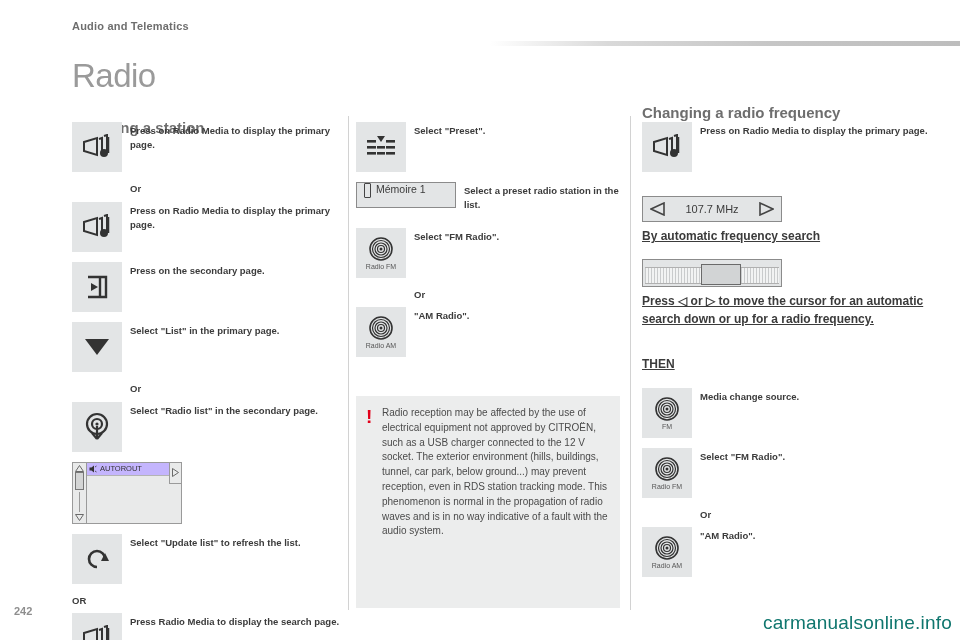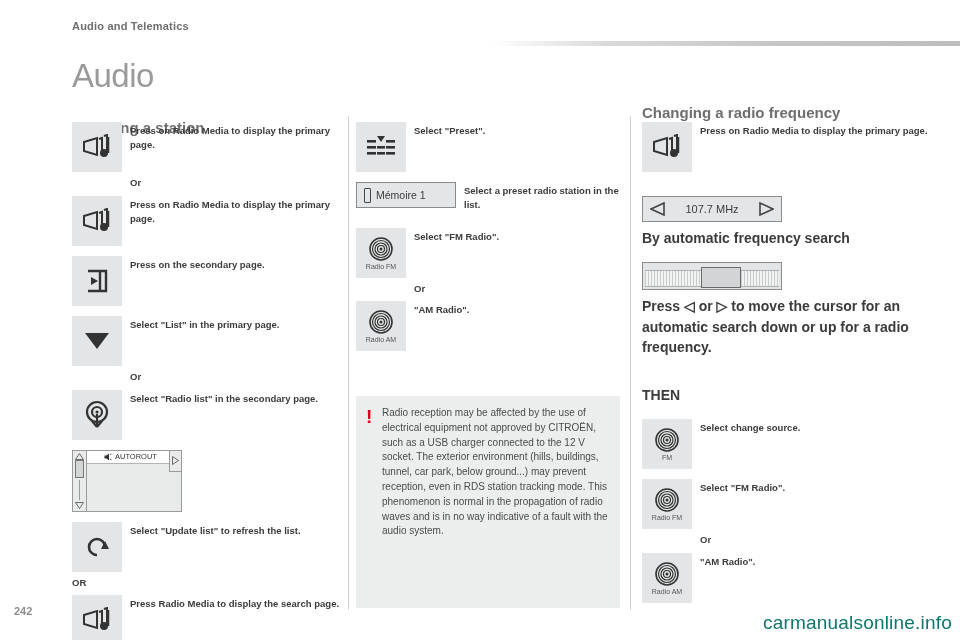--- a/index.html
+++ b/index.html
@@ -46,44 +46,44 @@
   .col-3{left:642px;width:290px;}
 
   
   .row{display:flex;align-items:flex-start;margin-bottom:4px;}
   .row .txt{
     font-size:9.5px;font-weight:bold;line-height:1.45;
     color:#3b3b3b;padding-top:2px;padding-left:8px;flex:1;
   }
   .standalone{
     font-size:9.5px;font-weight:bold;color:#3b3b3b;
-    margin:4px 0 6px 58px;line-height:1.45;
+    margin:10px 0 6px 58px;line-height:1.45;
   }
   .standalone.wide{margin-left:0;}
   .sub-note{
-    font-size:14px;font-weight:bold;color:#3b3b3b;
-    margin:6px 8px 6px 0;line-height:1.45;
+    font-size:12px;font-weight:bold;color:#3b3b3b;
+    margin:6px 8px 6px 0;line-height:1.45;text-decoration:underline;
   }
 
   
   .tile{
     width:50px;height:50px;background:#e3e5e6;
     flex:0 0 50px;position:relative;
     display:flex;align-items:center;justify-content:center;
     flex-direction:column;
   }
   .tile-lbl{
     font-size:7px;color:#555;margin-top:1px;line-height:1;
   }
   .tile svg{display:block;}
 
   
   .memoire{
     width:100px;height:26px;background:#e3e5e6;border:1px solid #8b8b8b;
-    display:flex;align-items:center;flex:0 0 100px;
+    display:flex;align-items:flex-start;flex:0 0 100px;
     box-sizing:border-box;padding-left:7px;
   }
   .memoire .bar{
     width:5px;height:13px;border:1.4px solid #444;margin-right:5px;
     border-radius:1px;
   }
   .memoire .mlabel{font-size:10.5px;color:#3b3b3b;font-weight:normal;}
 
   
   .listw{
@@ -92,22 +92,22 @@
   }
   .listw .scroll{
     width:14px;border-right:1px solid #9a9a9a;
     display:flex;flex-direction:column;align-items:center;
     justify-content:space-between;padding:2px 0;box-sizing:border-box;
   }
   .listw .thumb{width:7px;height:16px;border:1px solid #777;background:#d4d5d5;}
   .listw .track{flex:1;width:1px;background:#9a9a9a;margin:2px 0;}
   .listw .body{flex:1;position:relative;}
   .listw .itemrow{
-    height:13px;background:#ffffff;border-bottom:1px solid #b4b4b4;
-    display:flex;align-items:center;padding-left:17px;box-sizing:border-box;
+    height:13px;background:#c4b5fd;border-bottom:1px solid #b4b4b4;
+    display:flex;align-items:center;padding-left:2px;box-sizing:border-box;
   }
   .listw .itemrow .ilabel{font-size:7.5px;color:#333;font-weight:normal;margin-left:3px;}
   .listw .tab{
     position:absolute;right:-1px;top:-1px;width:13px;height:22px;
     background:#e9eaea;border:1px solid #9a9a9a;box-sizing:border-box;
     display:flex;align-items:center;justify-content:center;
   }
 
   
   .freqw{
@@ -162,21 +162,21 @@
   }
 </style>
 </head>
 <body>
 
 <div class="page">
 
   <div class="hdr-title">Audio and Telematics</div>
   <div class="hdr-rule"></div>
 
-  <div class="doc-title">Audio</div>
+  <div class="doc-title">Radio</div>
 
   <div class="sec-h left">Selecting a station</div>
   <div class="sec-h right">Changing a radio frequency</div>
 
   <div class="vrule" style="left:348px;top:116px;height:494px;"></div>
   <div class="vrule" style="left:630px;top:116px;height:494px;"></div>
 
   <div class="col col-1">
 
     <div class="row">
@@ -425,21 +425,21 @@
       <div class="tile">
         <svg width="26" height="26" viewBox="0 0 26 26">
           <circle cx="13" cy="13" r="11" fill="none" stroke="#333" stroke-width="1.6"></circle>
           <circle cx="13" cy="13" r="8.5" fill="none" stroke="#333" stroke-width="1.2"></circle>
           <circle cx="13" cy="13" r="6" fill="none" stroke="#333" stroke-width="1.2"></circle>
           <circle cx="13" cy="13" r="3.5" fill="none" stroke="#333" stroke-width="1.2"></circle>
           <circle cx="13" cy="13" r="1.5" fill="#333"></circle>
         </svg>
         <span class="tile-lbl">FM</span>
       </div>
-      <div class="txt">Select change source.</div>
+      <div class="txt">Media change source.</div>
     </div>
 
     <div style="height:6px"></div>
 
     <div class="row">
       <div class="tile">
         <svg width="26" height="26" viewBox="0 0 26 26">
           <circle cx="13" cy="13" r="11" fill="none" stroke="#333" stroke-width="1.6"></circle>
           <circle cx="13" cy="13" r="8.5" fill="none" stroke="#333" stroke-width="1.2"></circle>
           <circle cx="13" cy="13" r="6" fill="none" stroke="#333" stroke-width="1.2"></circle>

